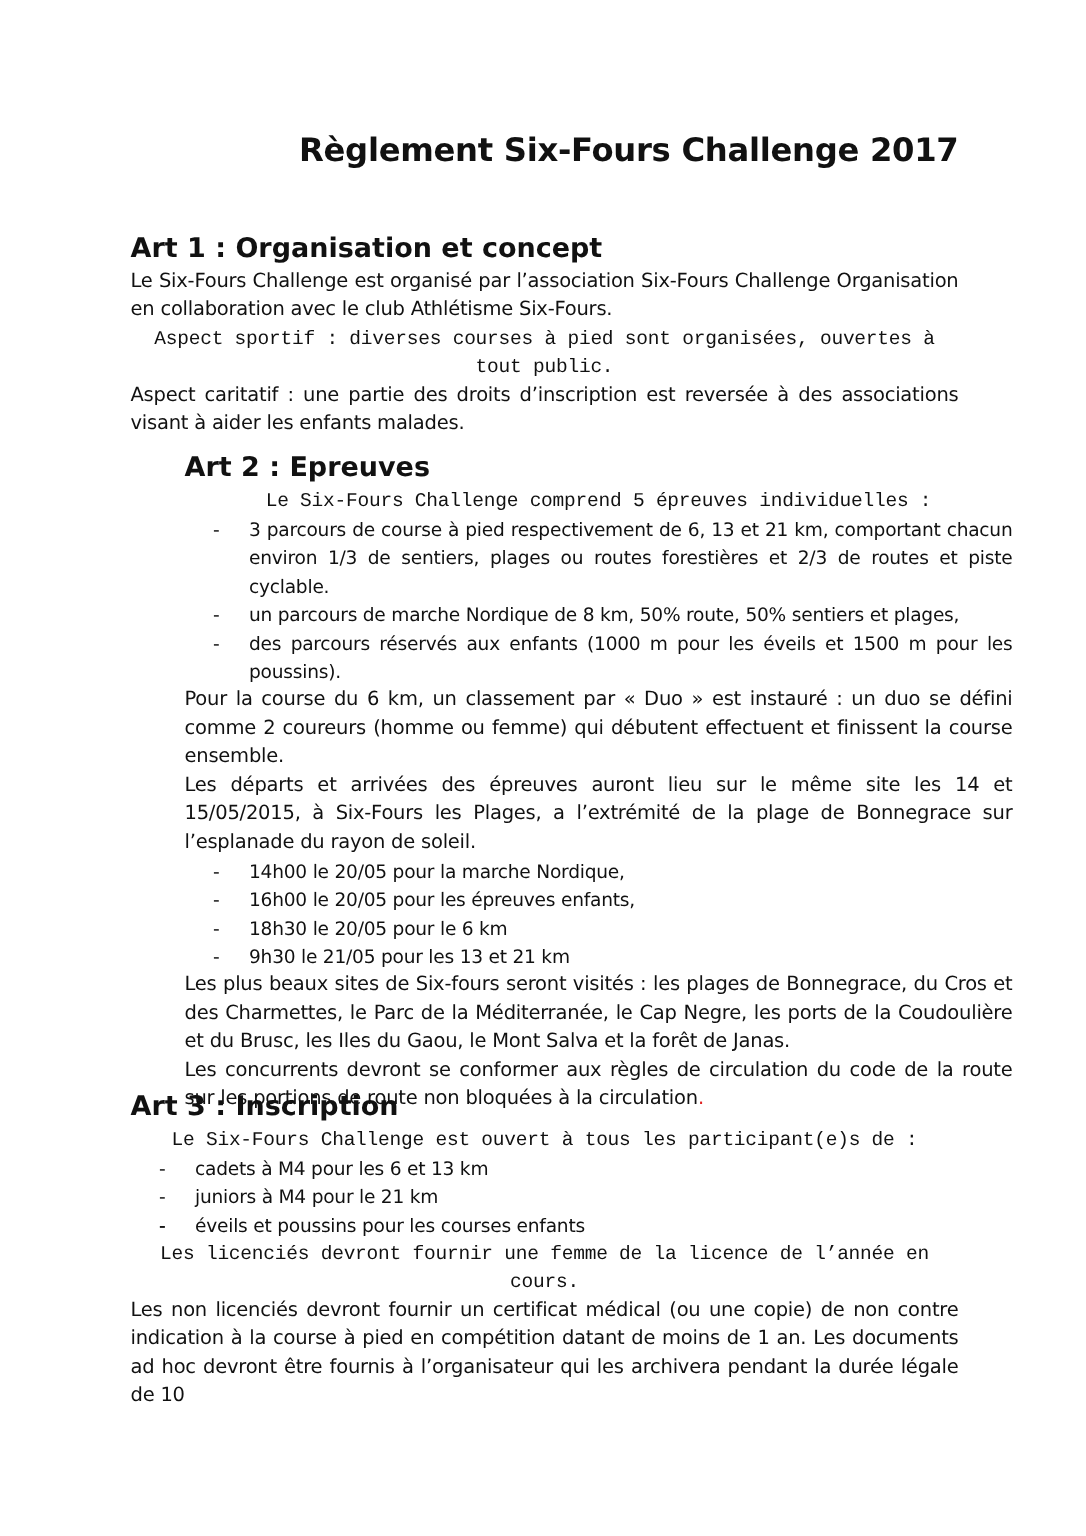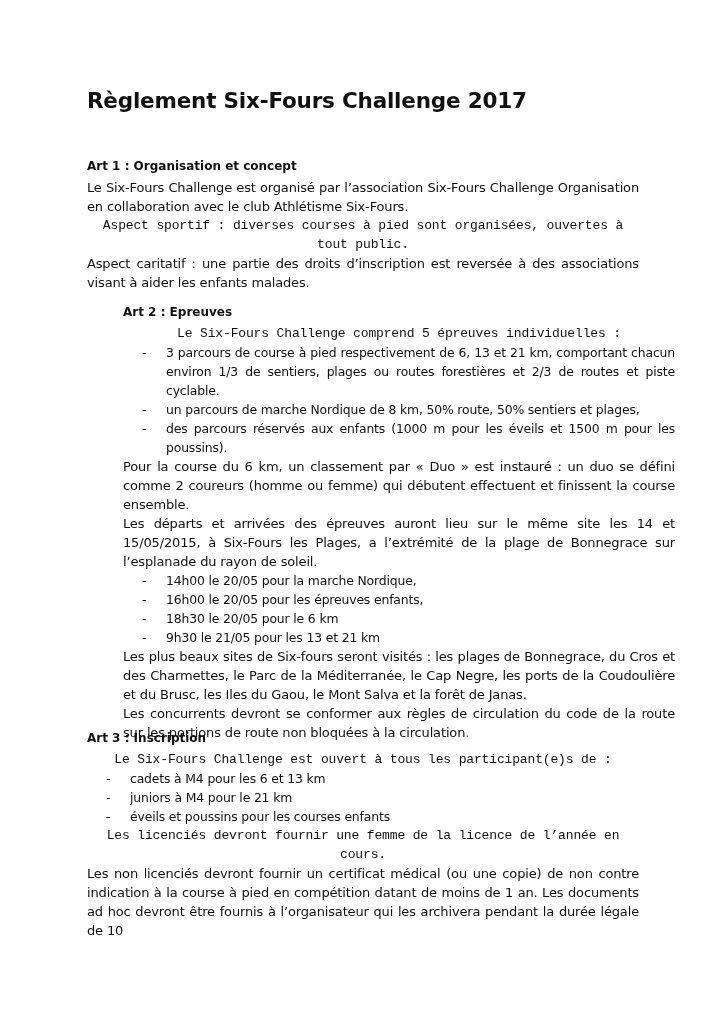--- a/index.html
+++ b/index.html
@@ -3,25 +3,25 @@
 <meta charset="utf-8">
 <style>
   html, body { margin: 0; padding: 0; background: #ffffff; }
   body { width: 724px; height: 1024px; overflow: hidden; position: relative; }
   .page {
     position: absolute; left: 87px; top: 0; width: 552px;
     font-family: "DejaVu Sans", sans-serif;
     color: #111;
   }
   .title {
-    position: absolute; left: 0; top: 88px; width: 552px; text-align: left;
+    position: absolute; left: 0; top: 88px; width: 552px; text-align: right;
     font-size: 21.5px; font-weight: bold; letter-spacing: -0.2px;
   }
   .section { position: absolute; left: 0; width: 552px; }
-  .heading { font-size: 12px; font-weight: bold; height: 24px; line-height: 24px; margin: 0; }
+  .heading { font-size: 18px; font-weight: bold; height: 24px; line-height: 24px; margin: 0; }
   .para {
     font-size: 13px; line-height: 19px; margin: 0;
     text-align: justify; letter-spacing: -0.15px;
   }
   .para.nojust { text-align: center; font-family: Liberation Mono, monospace; }
   ul.dash { list-style: none; margin: 0; padding: 0; }
   ul.dash li {
     position: relative; padding-left: 43px; font-size: 12.4px; line-height: 19px;
     text-align: justify; letter-spacing: -0.15px;
   }

